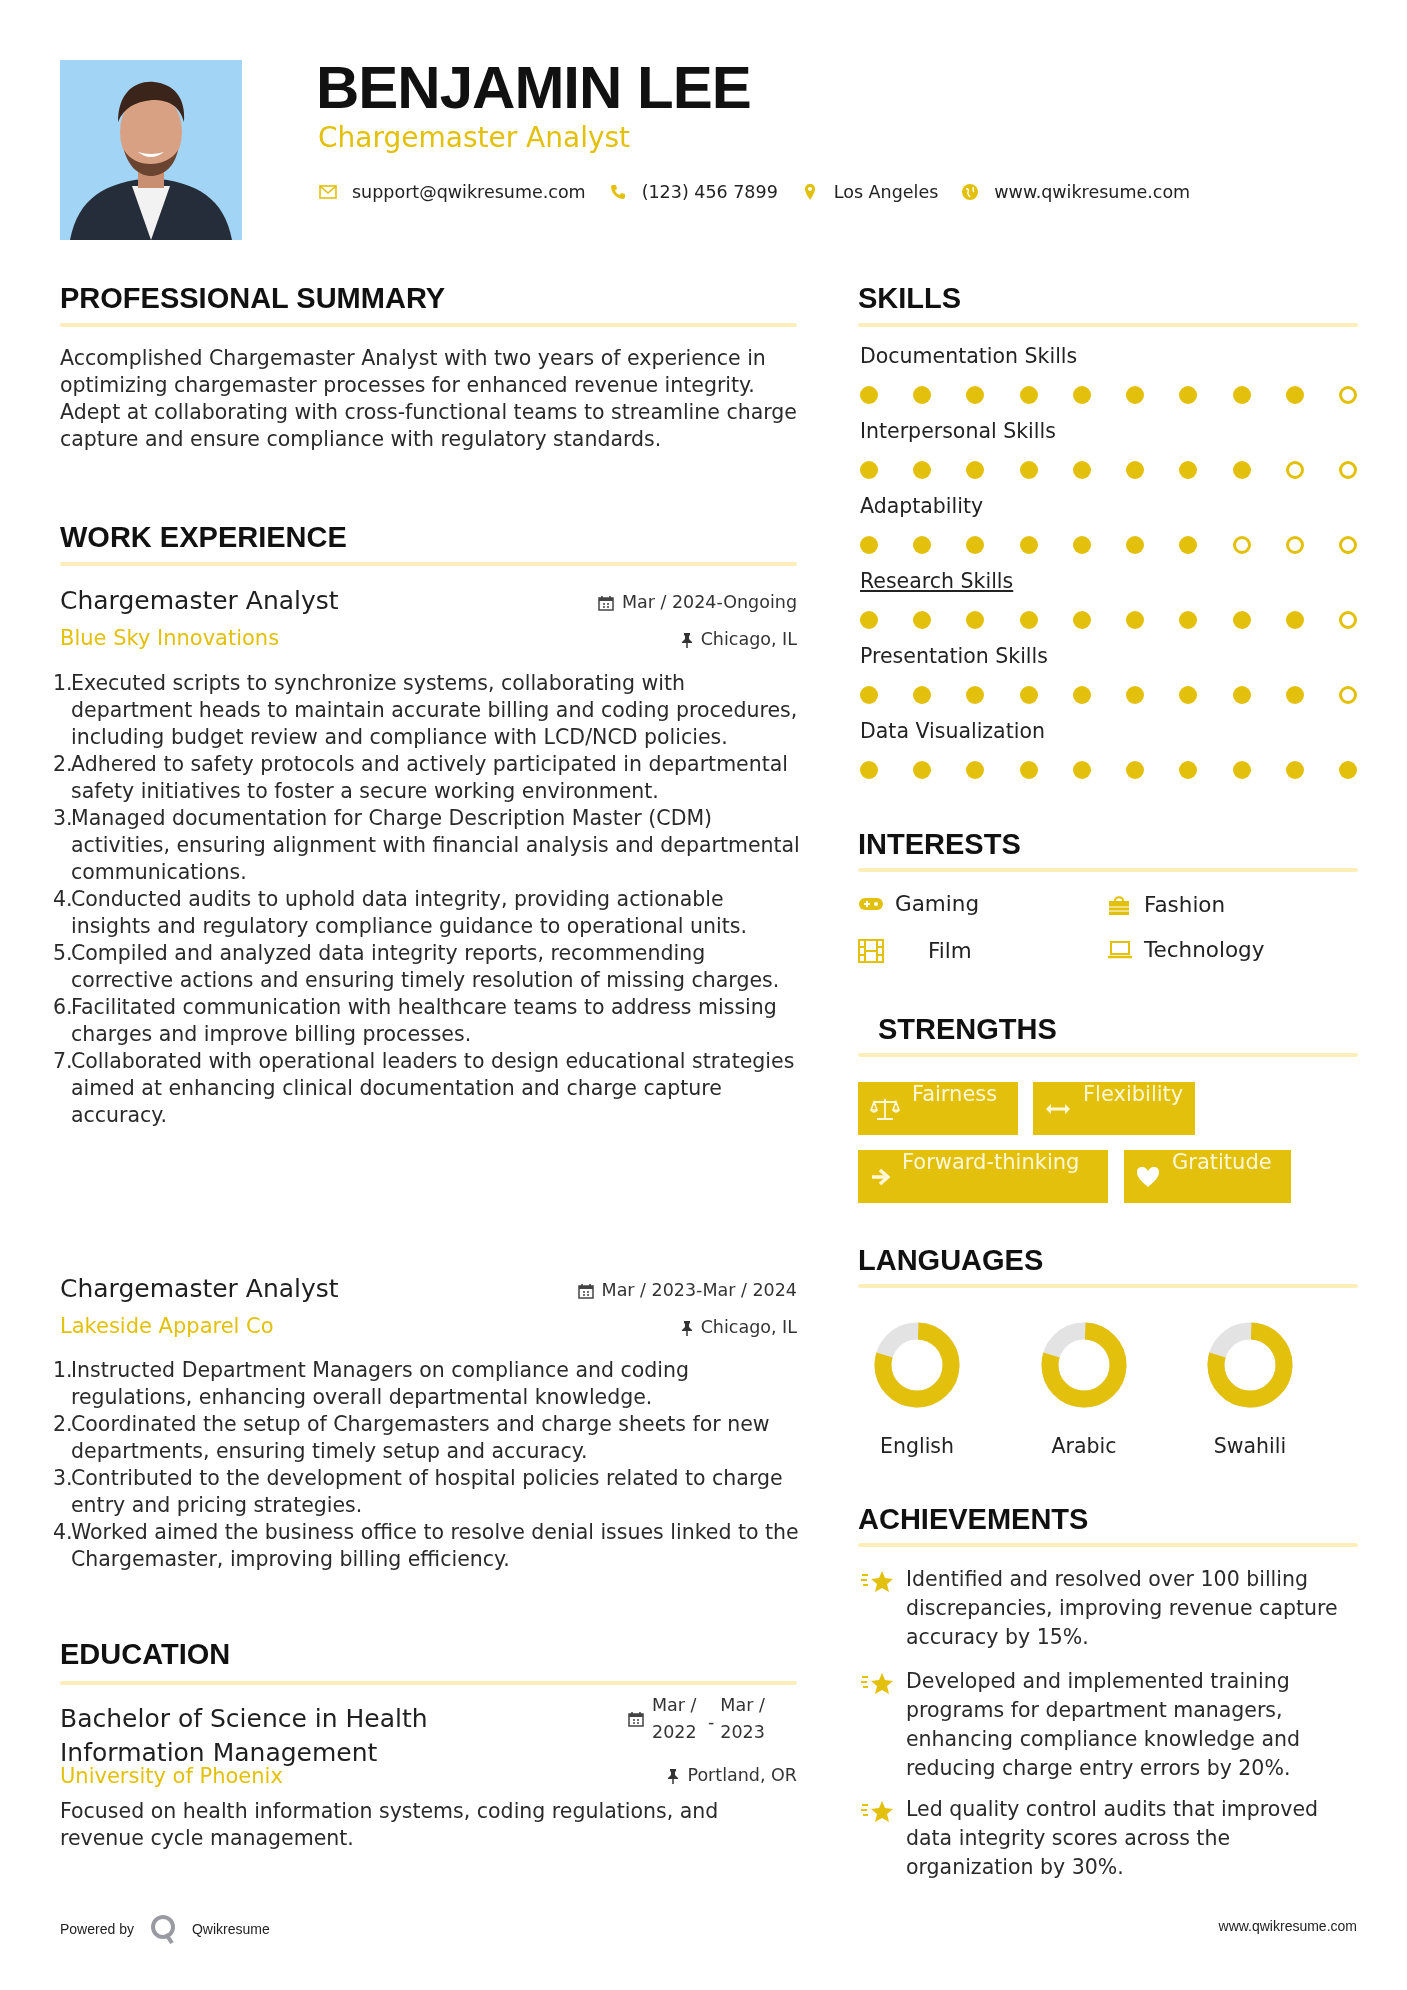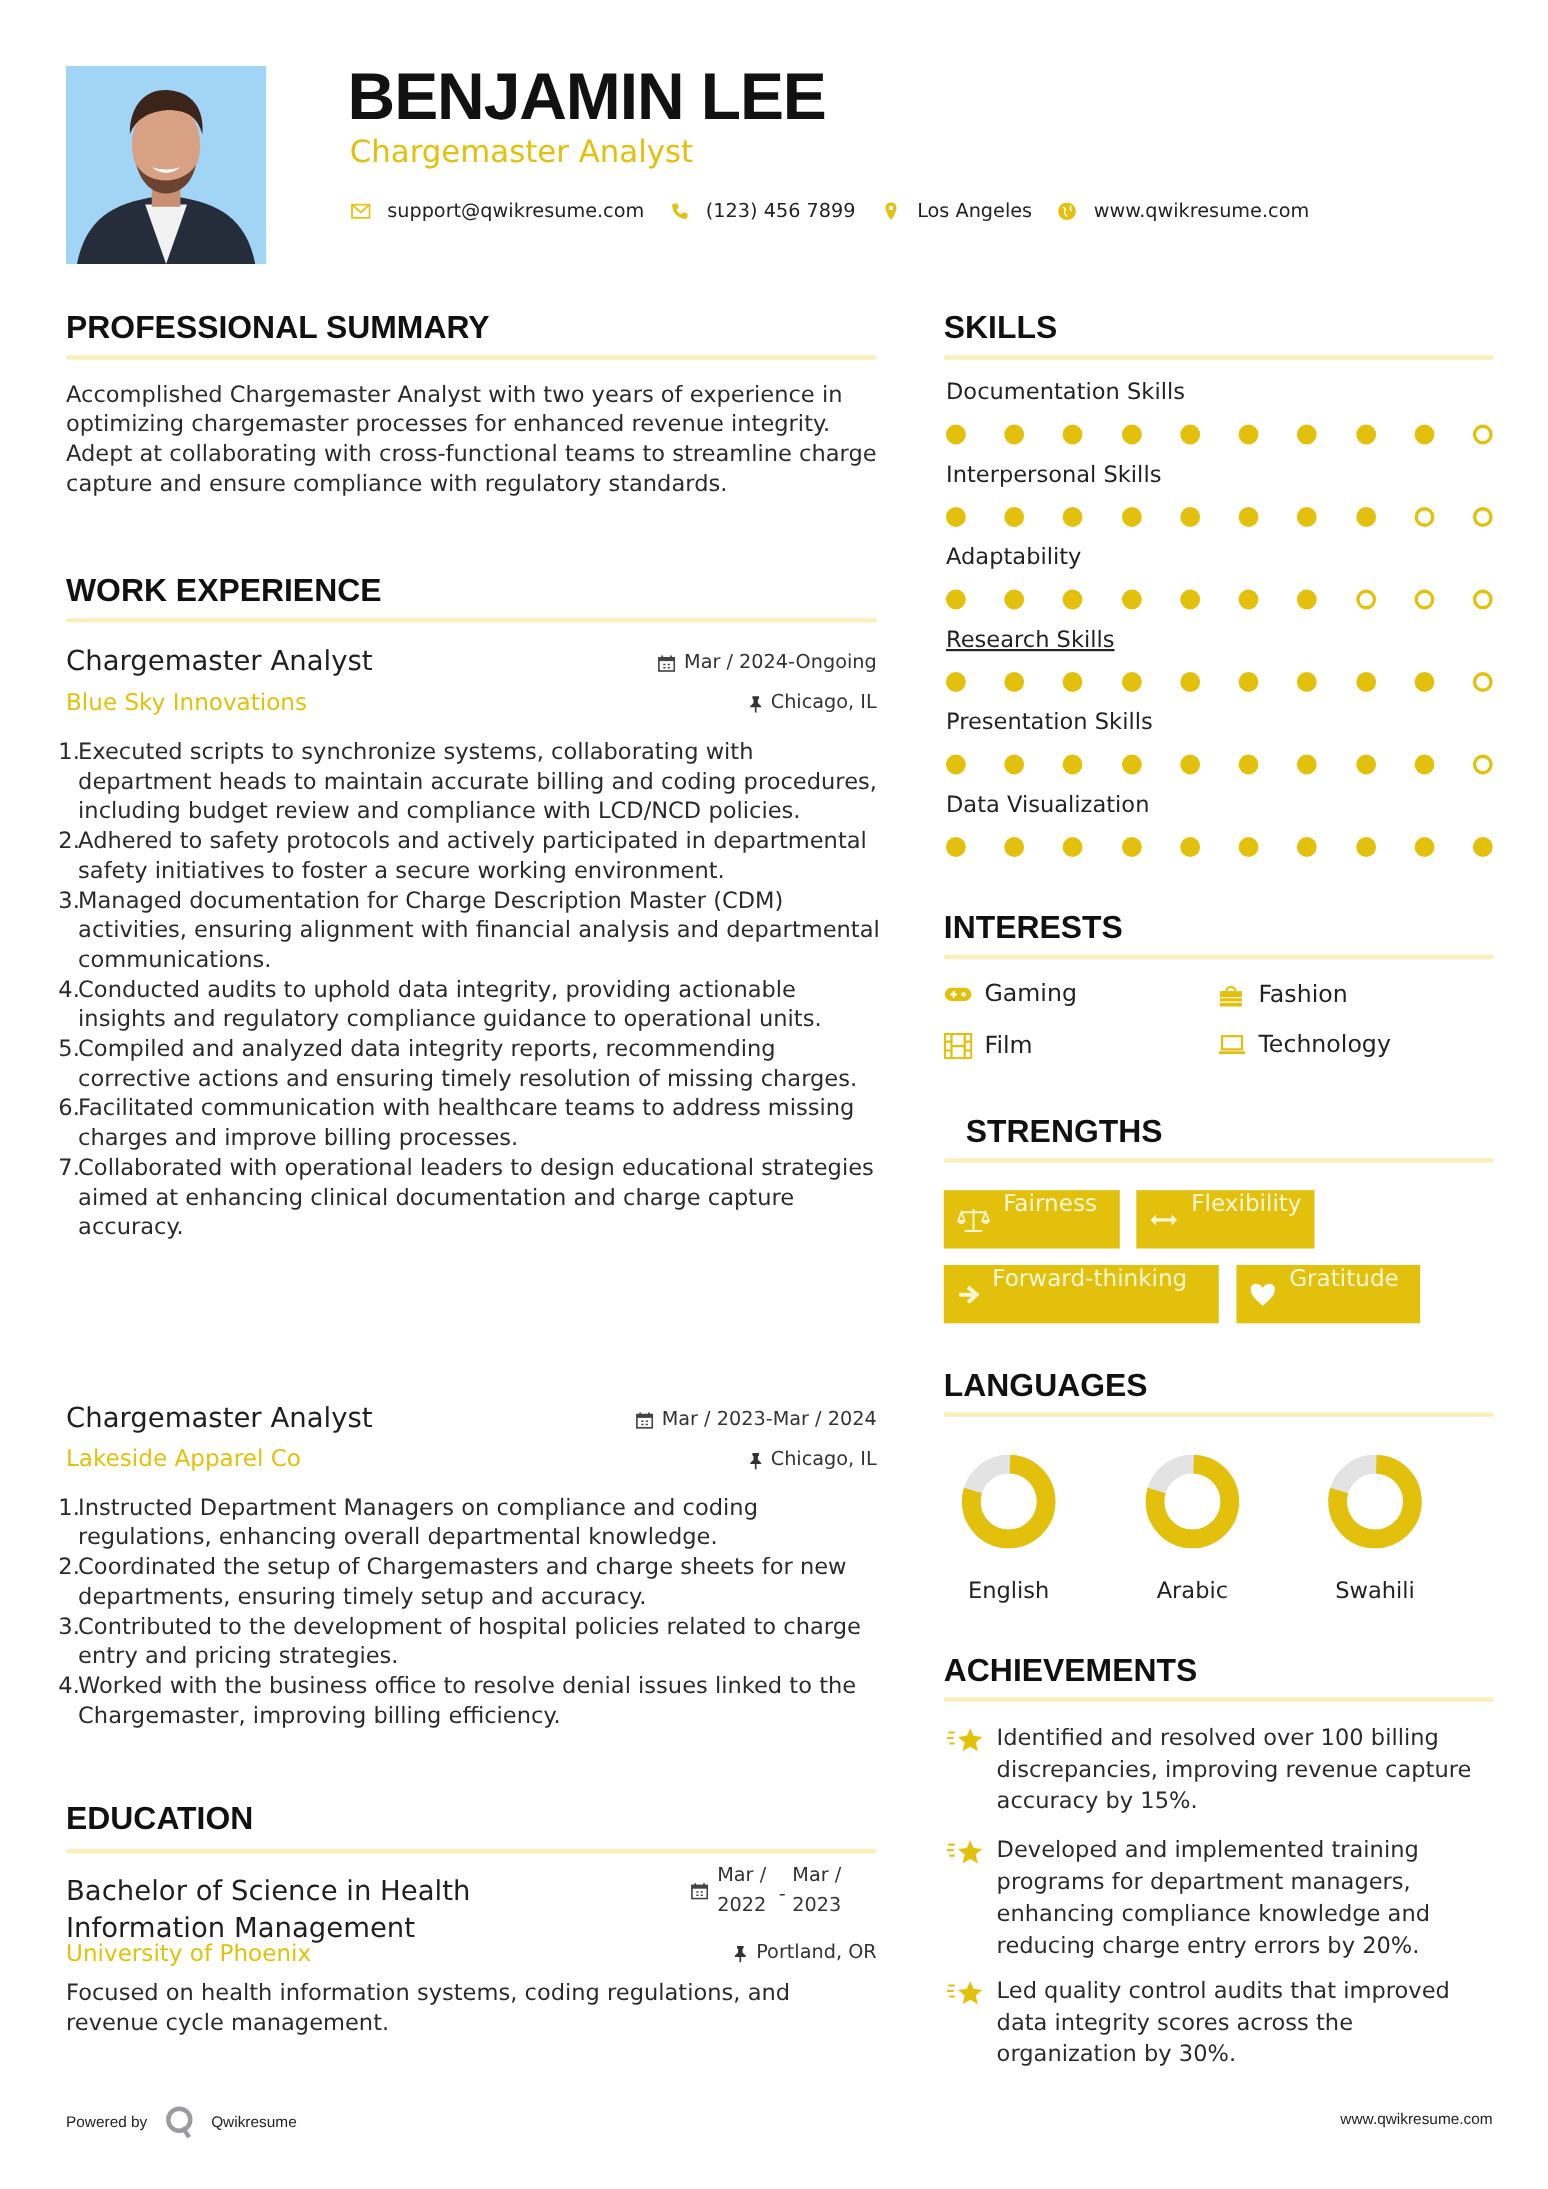--- a/index.html
+++ b/index.html
@@ -180,21 +180,21 @@
           <path d="M3 1h6v2l-1 1v3l3 3v1H1v-1l3-3V4L3 3z" fill="#333"></path>
           <path d="M6 11v5" stroke="#333" stroke-width="1.5"></path>
         </svg>
     </span>
     <span>Chicago, IL</span>
   </div>
   <ol class="bullets" style="left:53px; top:1357px; width:750px;">
     <li><span class="num">1.</span><span>Instructed Department Managers on compliance and coding regulations, enhancing overall departmental knowledge.</span></li>
     <li><span class="num">2.</span><span>Coordinated the setup of Chargemasters and charge sheets for new departments, ensuring timely setup and accuracy.</span></li>
     <li><span class="num">3.</span><span>Contributed to the development of hospital policies related to charge entry and pricing strategies.</span></li>
-    <li><span class="num">4.</span><span>Worked with the business office to resolve denial issues linked to the Chargemaster, improving billing efficiency.</span></li>
+    <li><span class="num">4.</span><span>Worked aimed the business office to resolve denial issues linked to the Chargemaster, improving billing efficiency.</span></li>
   </ol>
 
   <div class="sec-title" style="left:60px; top:1640px;">EDUCATION</div>
   <div class="sec-rule" style="left:60px; top:1681px; width:737px;"></div>
   <div class="job-h" style="left:60px; top:1702px; width:480px; line-height:34px;">Bachelor of Science in Health Information Management</div>
   <div style="position:absolute; left:628px; top:1692px; display:flex; align-items:center; font-size:17.5px; color:#333; line-height:27px;">
     <span style="margin-right:8px; display:inline-flex;">
       <svg width="16" height="16" viewBox="0 0 16 16">
           <rect x="1" y="3" width="14" height="12" fill="none" stroke="#444" stroke-width="1.5"></rect>
           <rect x="1" y="3" width="14" height="3" fill="#444"></rect>
@@ -330,21 +330,21 @@
   <div class="interest" style="left:1107px; top:893px;">
     <span class="ic">
       <svg width="24" height="24" viewBox="0 0 24 24">
           <path d="M8 8 C8 3 16 3 16 8" fill="none" stroke="#e3c00b" stroke-width="2"></path>
           <rect x="2" y="8" width="20" height="14" fill="#e3c00b"></rect>
           <path d="M2 14h20M2 18h20" stroke="#fff" stroke-width="1"></path>
         </svg>
     </span>
     <span>Fashion</span>
   </div>
-  <div class="interest" style="left:858px; top:939px;">
+  <div class="interest" style="left:858px; top:939px;gap:33px;">
     <span class="ic">
       <svg width="26" height="24" viewBox="0 0 26 24">
           <rect x="1" y="1" width="24" height="22" fill="none" stroke="#e3c00b" stroke-width="2"></rect>
           <path d="M7 1v22M19 1v22M1 8h6M1 16h6M19 8h6M19 16h6M7 12h12" stroke="#e3c00b" stroke-width="2"></path>
         </svg>
     </span>
     <span>Film</span>
   </div>
   <div class="interest" style="left:1107px; top:939px;">
     <span class="ic">

